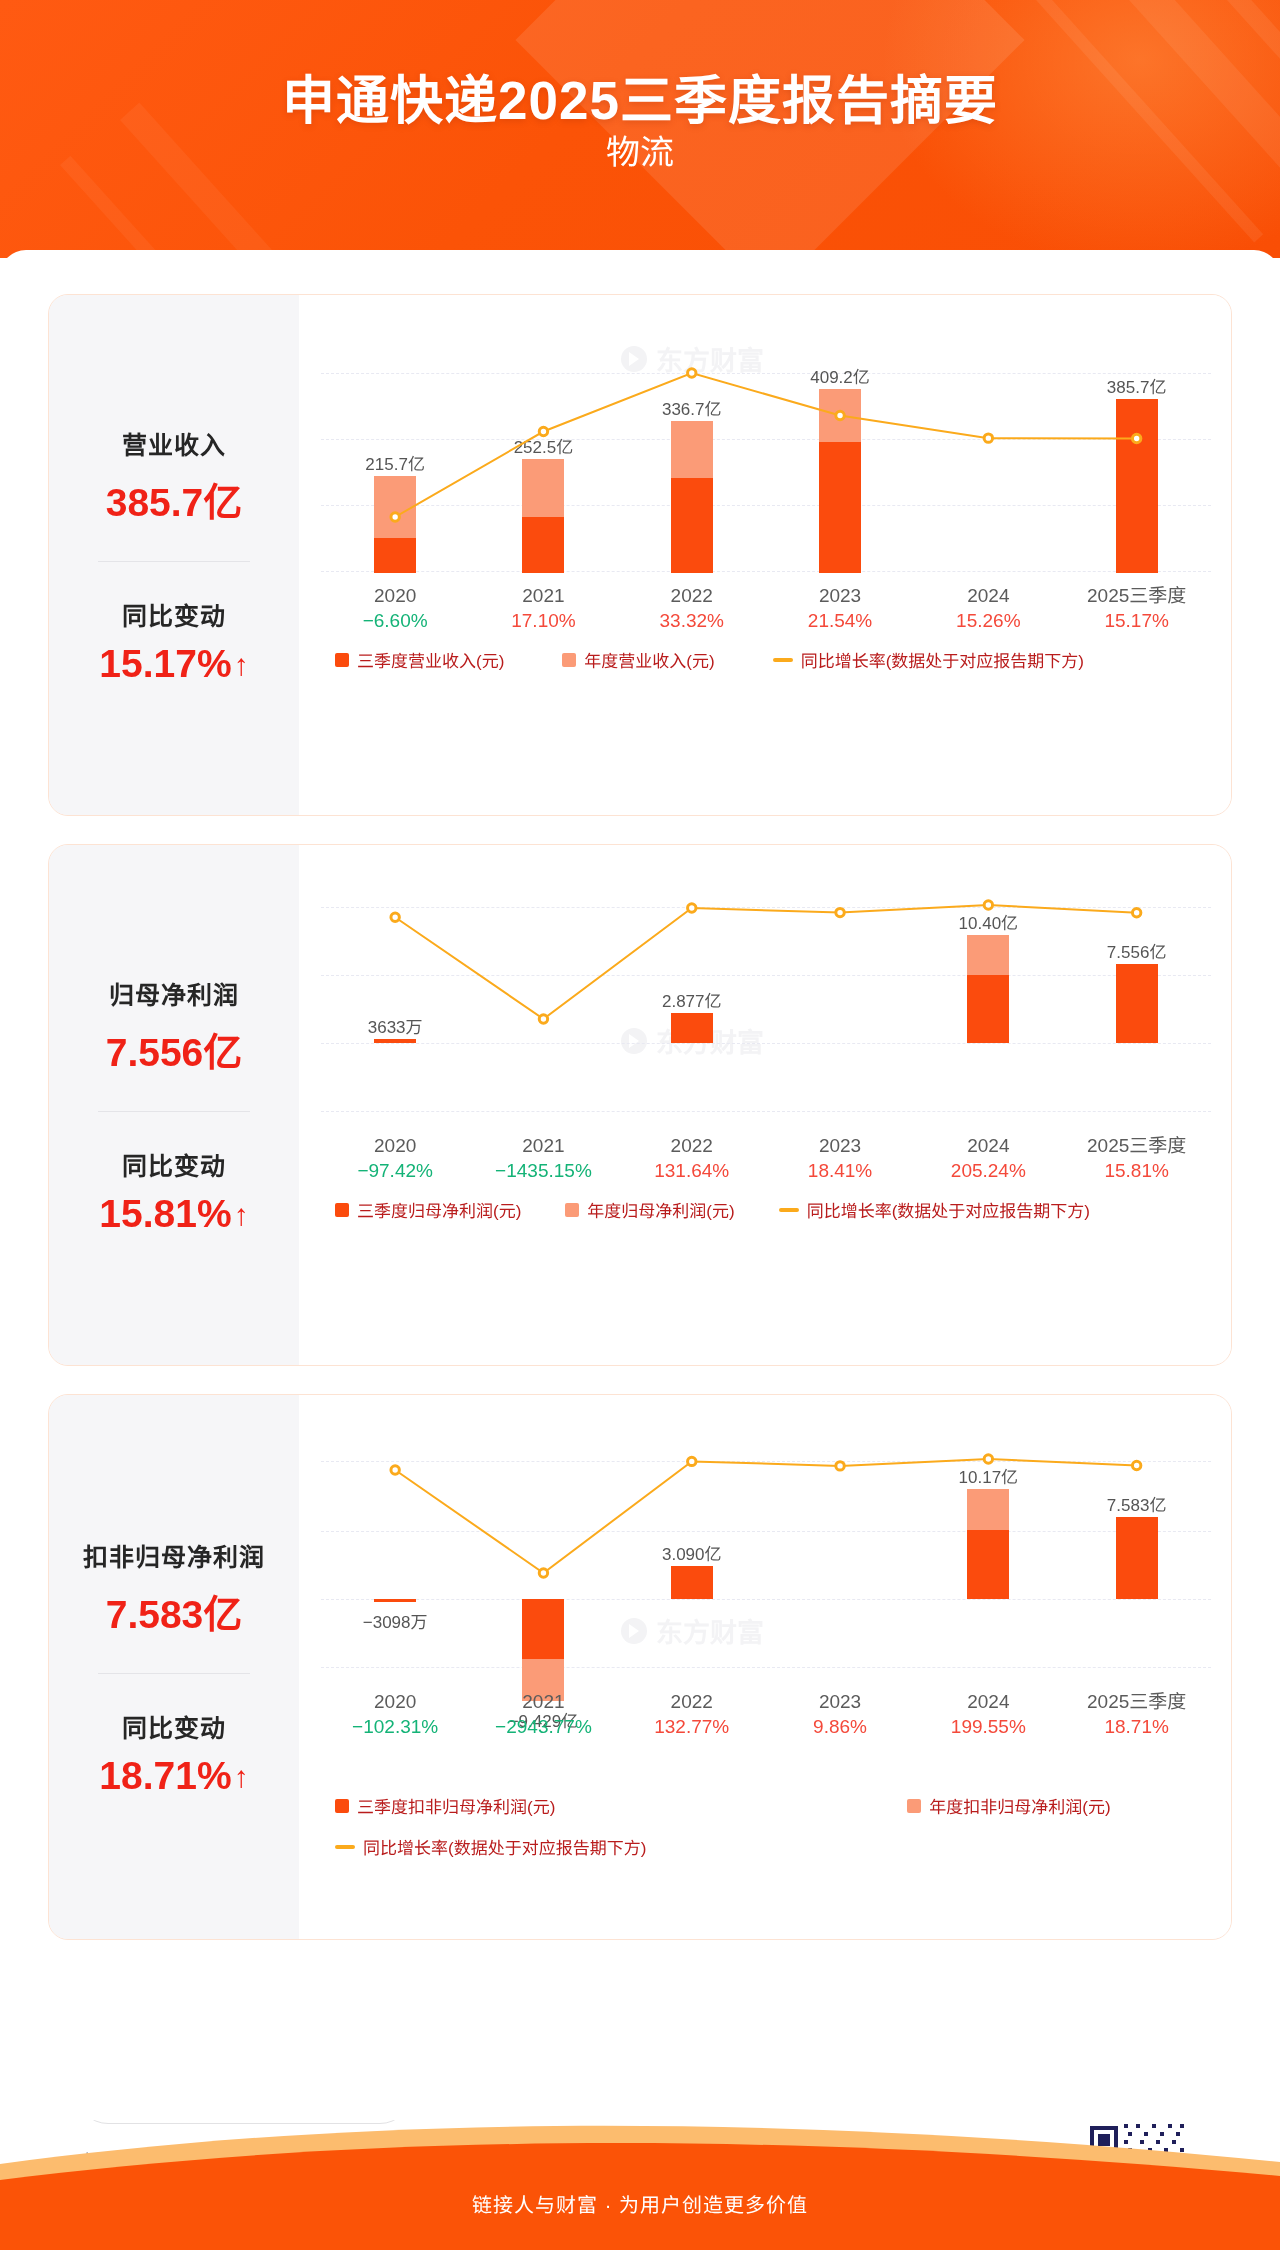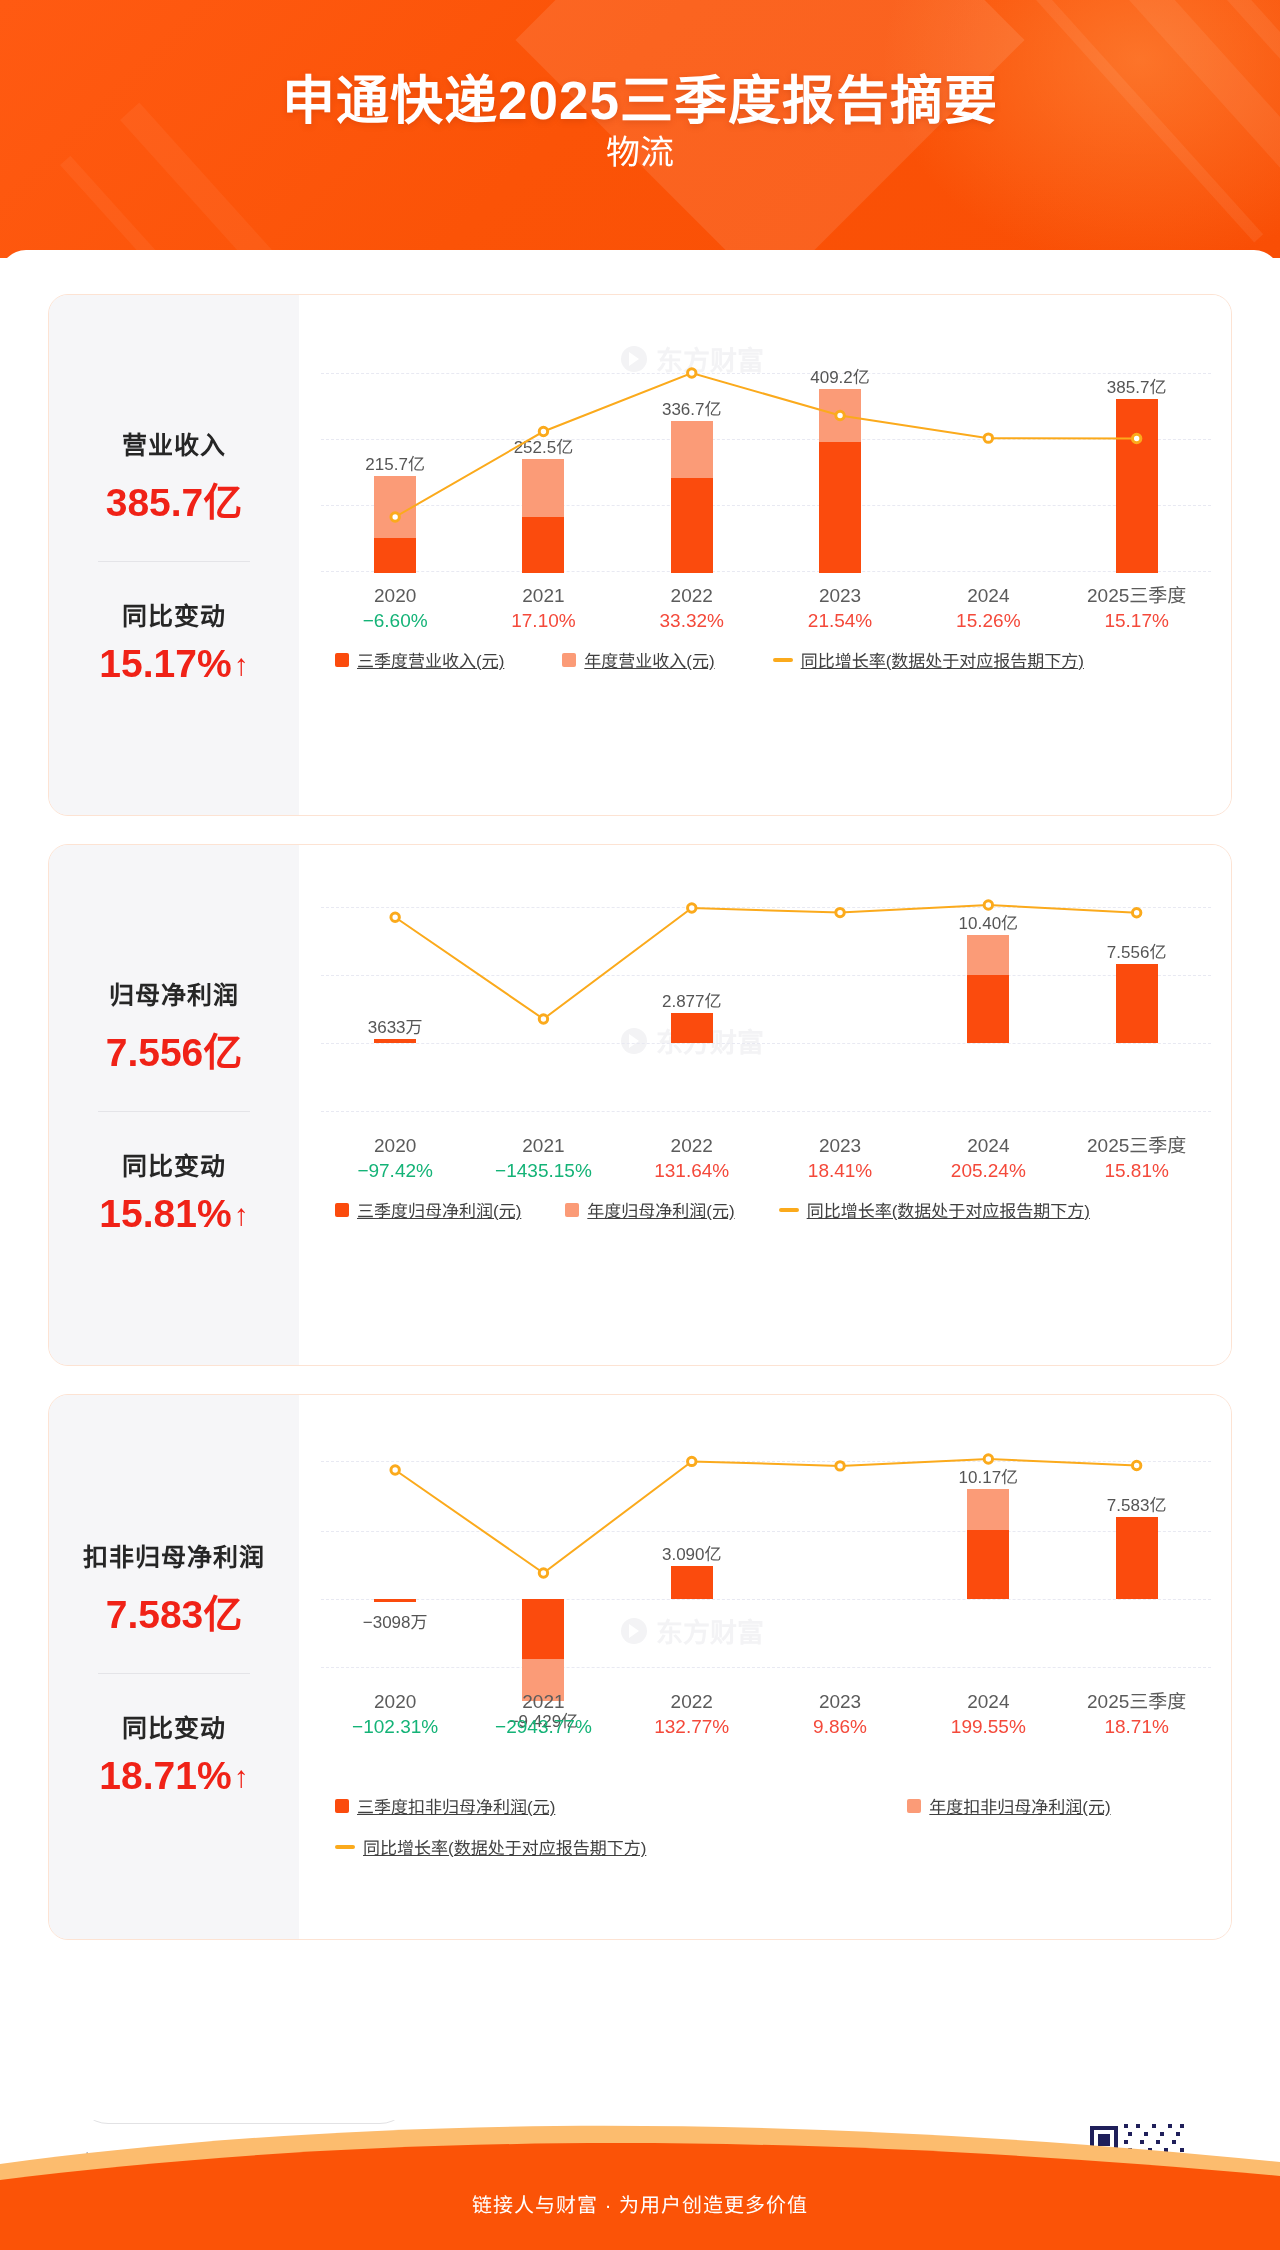--- a/index.html
+++ b/index.html
@@ -260,22 +260,21 @@
   .pct-down { color: #14b377; }
 
   
   .legend {
     position: absolute;
     left: 22px;
     width: 890px;
     display: flex;
     align-items: center;
     font-size: 17px;
-    color: #404040;
-    text-decoration: underline;
+    color: #b91c1c;
   }
   .lg-item {
     display: flex;
     align-items: center;
     gap: 8px;
     white-space: nowrap;
   }
   .lg-sw {
     width: 14px; height: 14px;
     border-radius: 2px;

